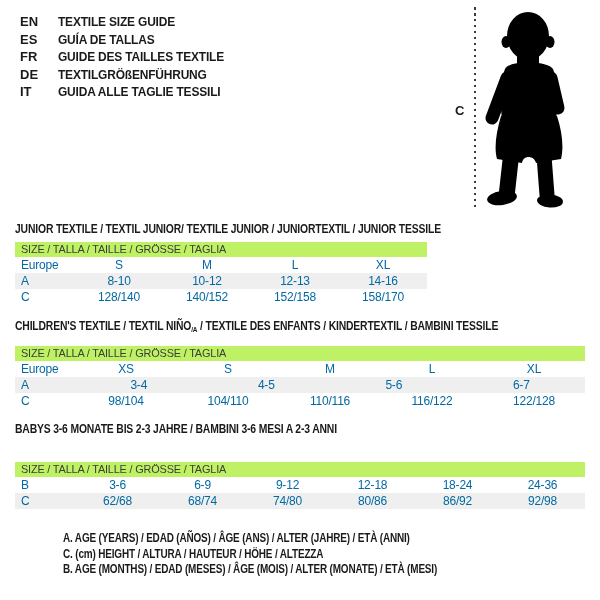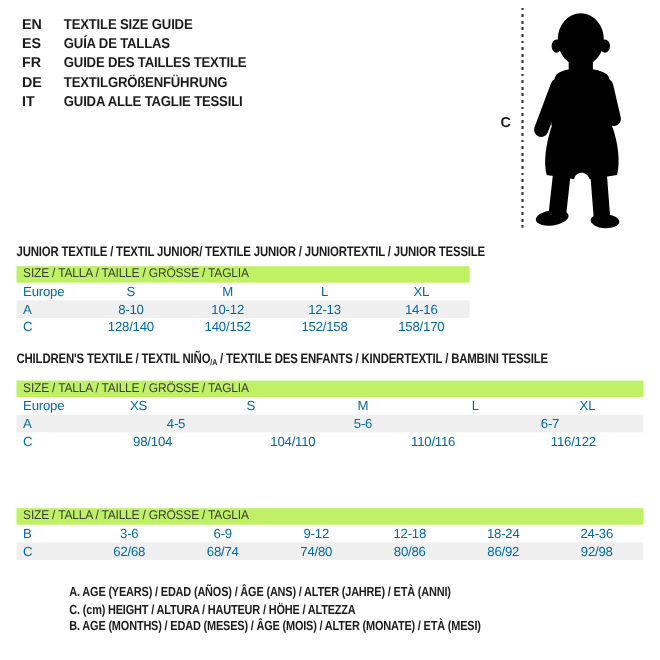--- a/index.html
+++ b/index.html
@@ -139,34 +139,37 @@
     <div class="t-row">
       <span class="t-label">Europe</span>
       <span class="t-cell">XS</span>
       <span class="t-cell">S</span>
       <span class="t-cell">M</span>
       <span class="t-cell">L</span>
       <span class="t-cell">XL</span>
     </div>
     <div class="t-row shade">
       <span class="t-label">A</span>
+      <span class="t-cell">3-4</span>
       <span class="t-cell">4-5</span>
       <span class="t-cell">5-6</span>
       <span class="t-cell">6-7</span>
     </div>
     <div class="t-row">
       <span class="t-label">C</span>
       <span class="t-cell">98/104</span>
       <span class="t-cell">104/110</span>
       <span class="t-cell">110/116</span>
       <span class="t-cell">116/122</span>
+      <span class="t-cell">122/128</span>
     </div>
   </div>
 
   <div class="sec-title" id="babies-title">
+    <div><span class="cond">BABYS 3-6 MONATE BIS 2-3 JAHRE / BAMBINI 3-6 MESI A 2-3 ANNI</span></div>
   </div>
   <div class="size-table" id="babies-table">
     <div class="t-header">
       <span class="cond95">SIZE / TALLA / TAILLE / GRÖSSE / TAGLIA</span>
     </div>
     <div class="t-row">
       <span class="t-label">B</span>
       <span class="t-cell">3-6</span>
       <span class="t-cell">6-9</span>
       <span class="t-cell">9-12</span>

